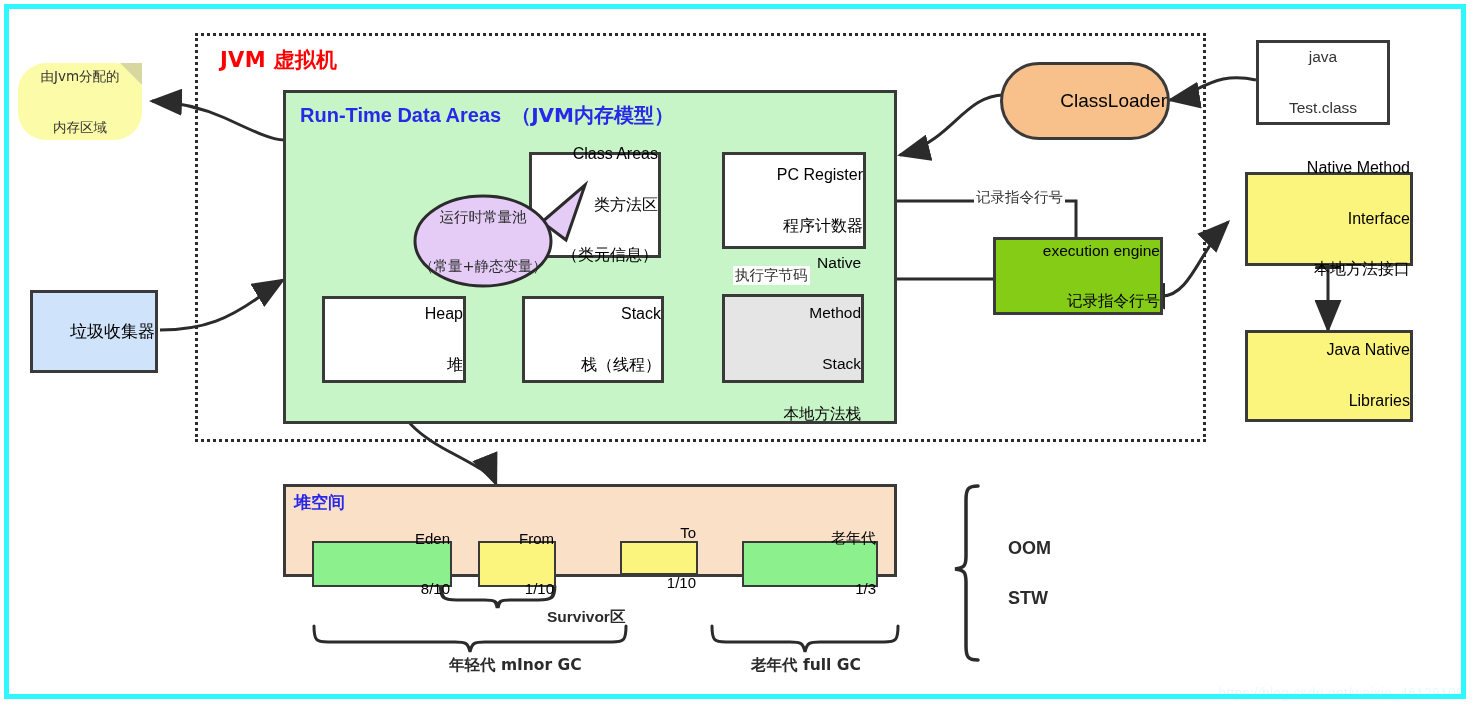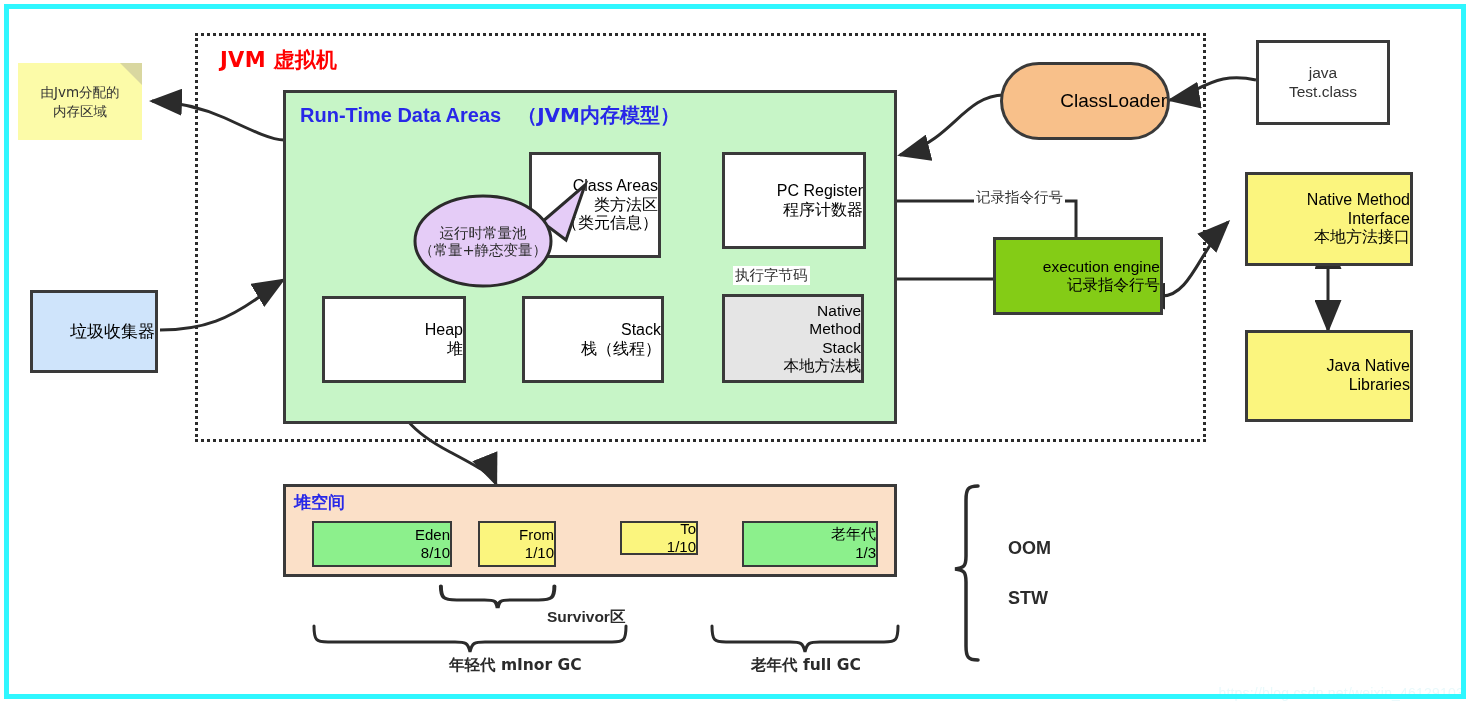--- a/index.html
+++ b/index.html
@@ -32,23 +32,24 @@
   }
   .box{
     position:absolute;
     box-sizing:border-box;
     display:flex;
     flex-direction:column;
     align-items:center;
     justify-content:center;
     text-align:center;
     line-height:1.18;
+    gap:32px;
   }
   .bd{ border:3px solid #3a3a3a; }
-  .bd2{ border:2.5px solid #3a3a3a; }
+  .bd2{ border:2.5px solid #3a3a3a;margin-top:20px; }
   .bold{ font-weight:normal;align-items:flex-end; }
 
   
   #jvm-container{
     position:absolute;
     left:195px; top:33px;
     width:1011px; height:409px;
     border:3px dotted #2b2b2b;
     box-sizing:border-box;
   }
@@ -81,20 +82,21 @@
 
   
   #note{
     position:absolute;
     left:18px; top:63px;
     width:124px; height:77px;
     background:#fcfba8;
     font-size:13.5px;
     color:#333;
     line-height:1.35;
+    border-radius:28px;
   }
   #note .fold{
     position:absolute;
     right:0; top:0;
     width:0;height:0;
     border-left:22px solid transparent;
     border-top:22px solid #d9d7a0;
   }
 
   .lbl-arrow{
@@ -172,21 +174,21 @@
 
     <path d="M978,486 C968,486 966,489 966,500 L966,556 C966,566 964,568 955,569
              C964,570 966,572 966,582 L966,646 C966,657 968,660 978,660" fill="none" stroke="#2b2b2b" stroke-width="3.5" stroke-linecap="round"></path>
   </svg>
 
   <div id="jvm-container"></div>
   <div id="jvm-title" class="cn">JVM 虚拟机</div>
 
   <div id="rtda"></div>
   <div id="rtda-title">
-    <span>Run-Time Data Areas</span><span class="cn" style="margin-left:16px">（JVM内存模型）</span>
+    <span>Run-Time Data Areas</span><span class="cn" style="margin-left:10px">（JVM内存模型）</span>
   </div>
 
   <div class="box bd bold" style="left:529px;top:152px;width:132px;height:106px;background:#fff;font-size:16px;">
     <div>Class Areas</div>
     <div class="cn">类方法区</div>
     <div class="cn">（类元信息）</div>
   </div>
 
   <div class="box bd bold" style="left:722px;top:152px;width:144px;height:97px;background:#fff;font-size:16px;">
     <div>PC Register</div>

